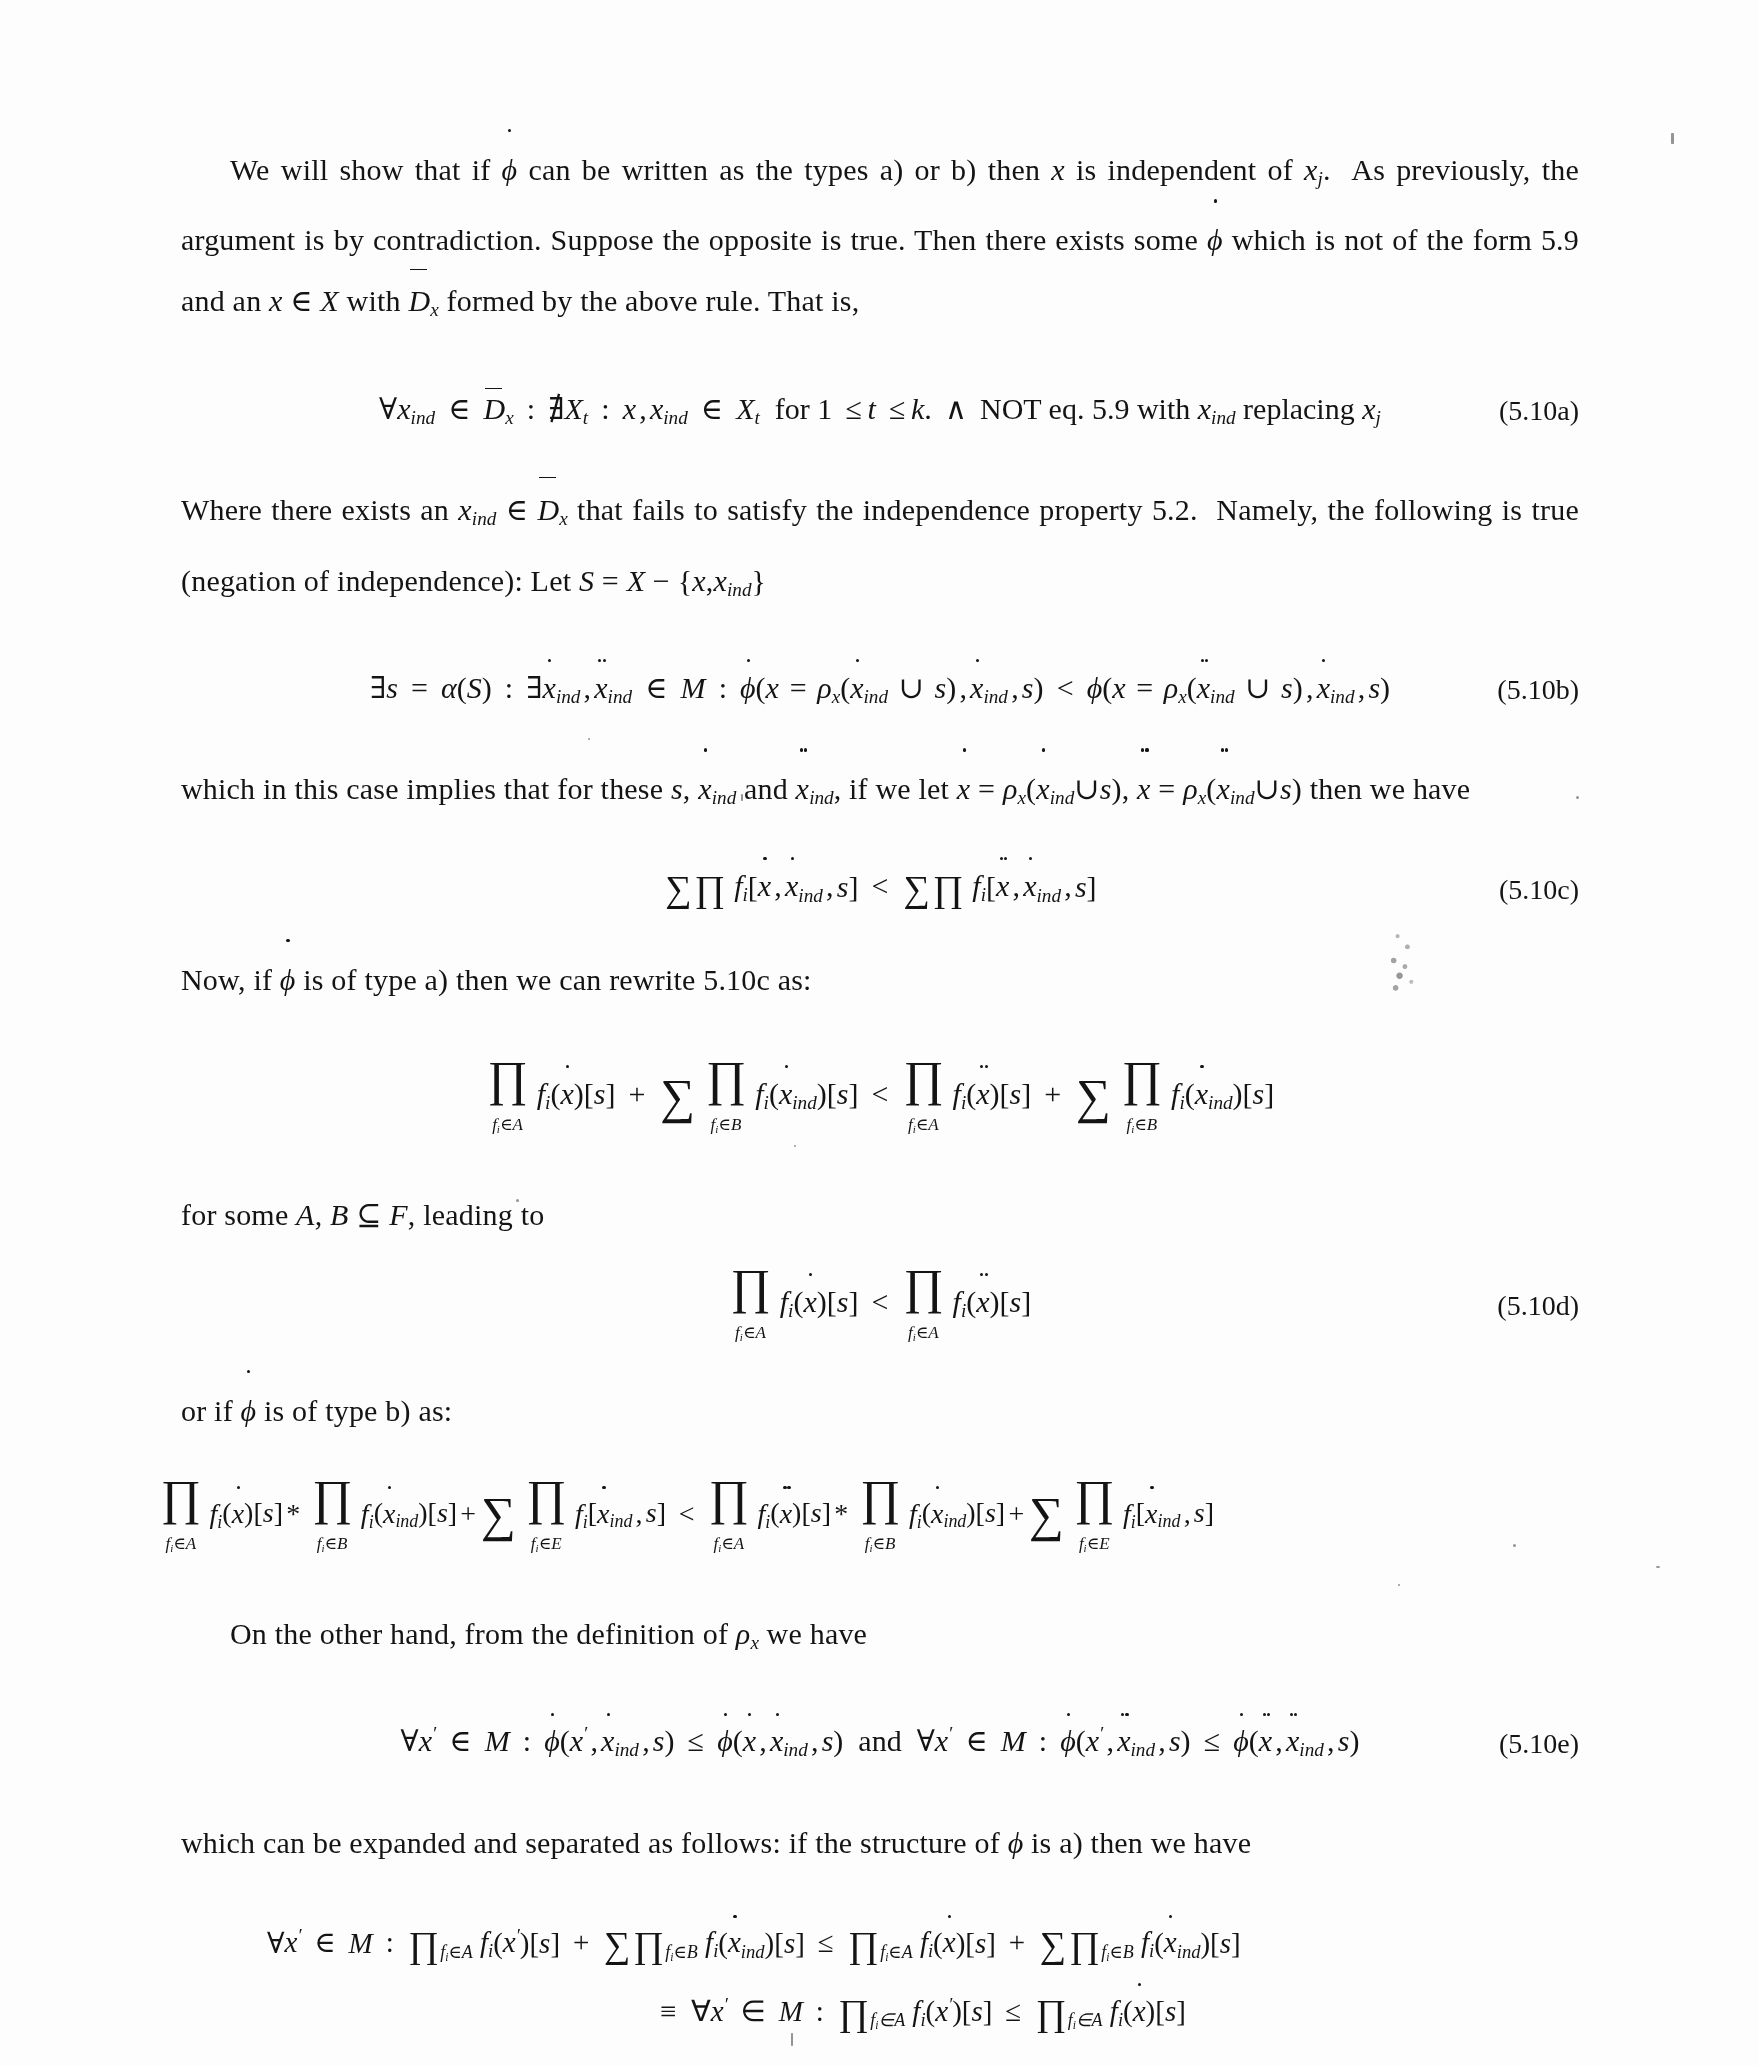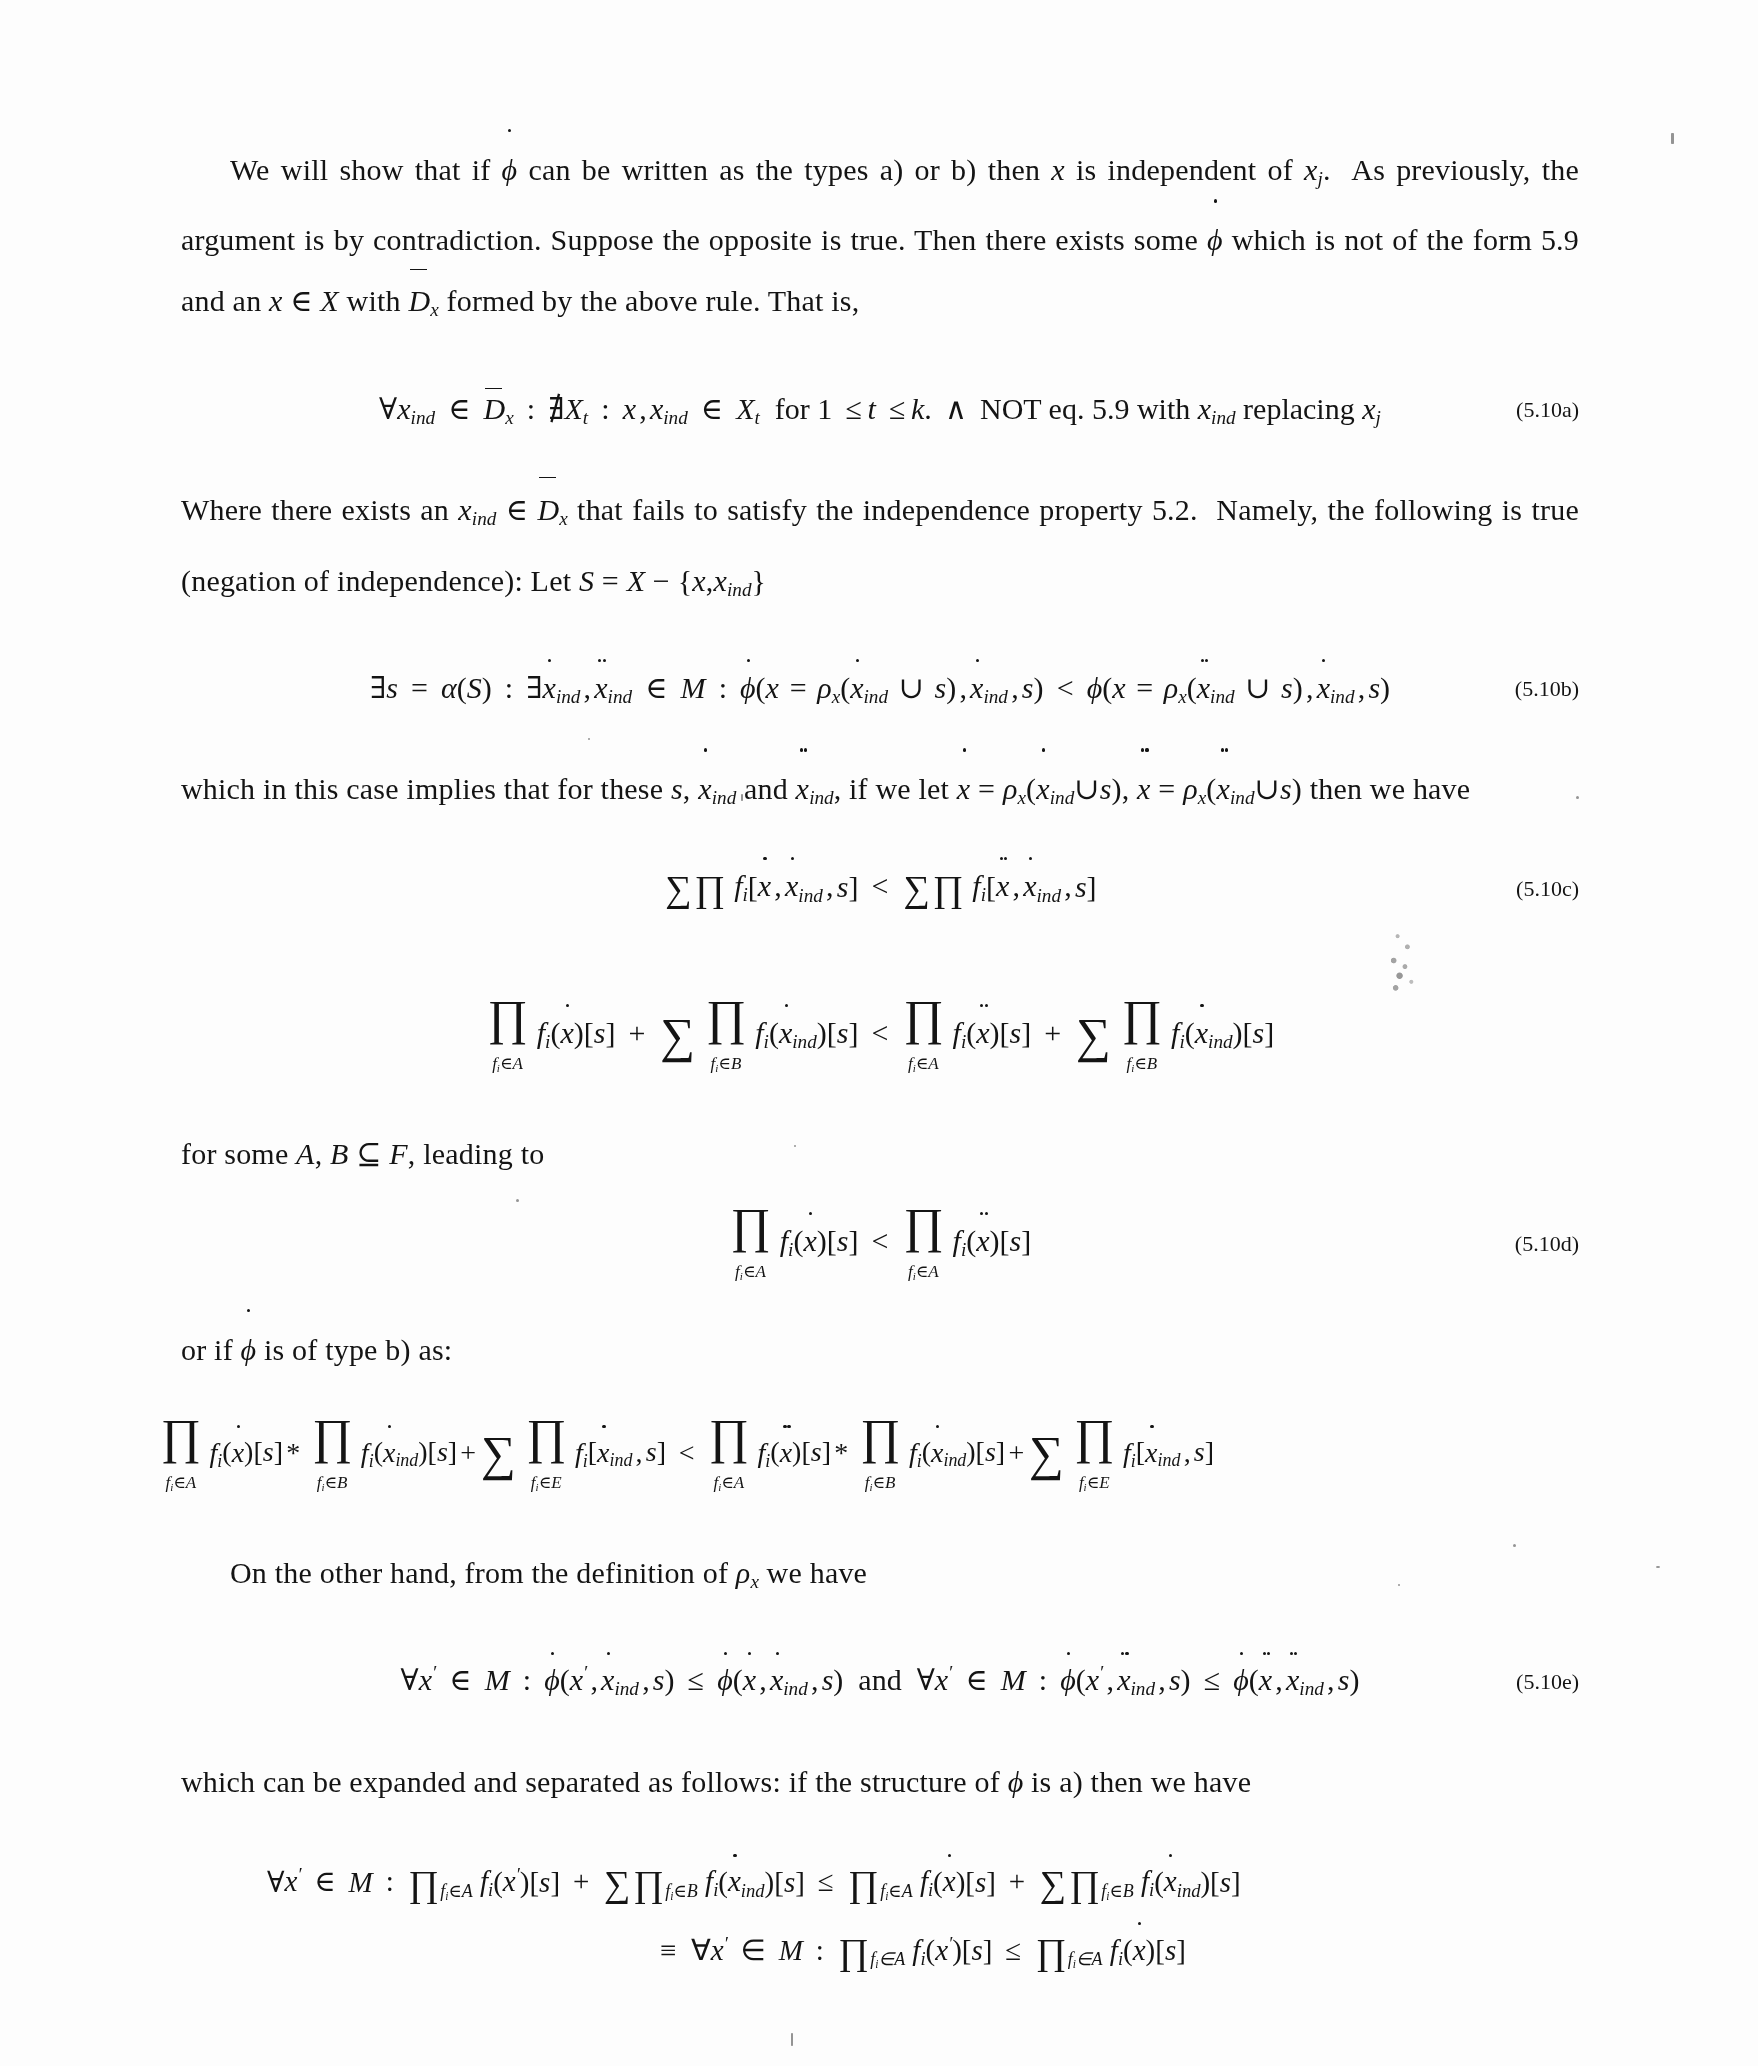--- a/index.html
+++ b/index.html
@@ -51,21 +51,21 @@
     font-size: 30px;
     line-height: 1.25;
   }
   .eqrow.center { justify-content: center; }
   .eqbody { white-space: nowrap; }
   .eqtag {
     position: absolute;
     right: 0;
     top: 50%;
     transform: translateY(-50%);
-    font-size: 22px;
+    font-size: 28px;
     white-space: nowrap;
   }
   
   .mi { font-style: italic; }
   .mn { font-style: normal; }
   .mo { font-style: normal; padding: 0 5.6px; }
   .mo.tight { padding: 0 3.2px; }
   .mo.nopad { padding: 0; }
   sub {
     font-size: 0.64em;
@@ -257,20 +257,25 @@
         <span class="mi">f<sub>i</sub></span>[<span class="mi dotone">x</span><span class="mo tight">,</span><span class="mi dotone">x</span><sub>ind</sub><span class="mo tight">,</span><span class="mi">s</span>]
         <span class="mo">&lt;</span>
         <span class="inlineop">∑</span><span class="inlineop">∏</span>
         <span class="mi">f<sub>i</sub></span>[<span class="mi dottwo">x</span><span class="mo tight">,</span><span class="mi dotone">x</span><sub>ind</sub><span class="mo tight">,</span><span class="mi">s</span>]
       </span>
       <span class="eqtag">(5.10c)</span>
     </div>
 
     <div class="gap-m"></div>
 
+    <p class="para last-left">
+      <span>
+        Now, if <span class="mi dotone">ϕ</span> is of type a) then we can rewrite 5.10c as:
+      </span>
+    </p>
 
     <div class="gap-l"></div>
 
     <div class="eqrow center">
       <span class="eqbody">
         <span class="bigop"><span class="glyph">∏</span><span class="lim"><span class="mi">f<sub>i</sub></span>∈<span class="mi">A</span></span></span>
         <span class="mi">f<sub>i</sub></span>(<span class="mi dotone">x</span>)[<span class="mi">s</span>]
         <span class="mo">+</span>
         <span class="bigop nolim"><span class="glyph">∑</span></span>
         <span class="bigop"><span class="glyph">∏</span><span class="lim"><span class="mi">f<sub>i</sub></span>∈<span class="mi">B</span></span></span>

